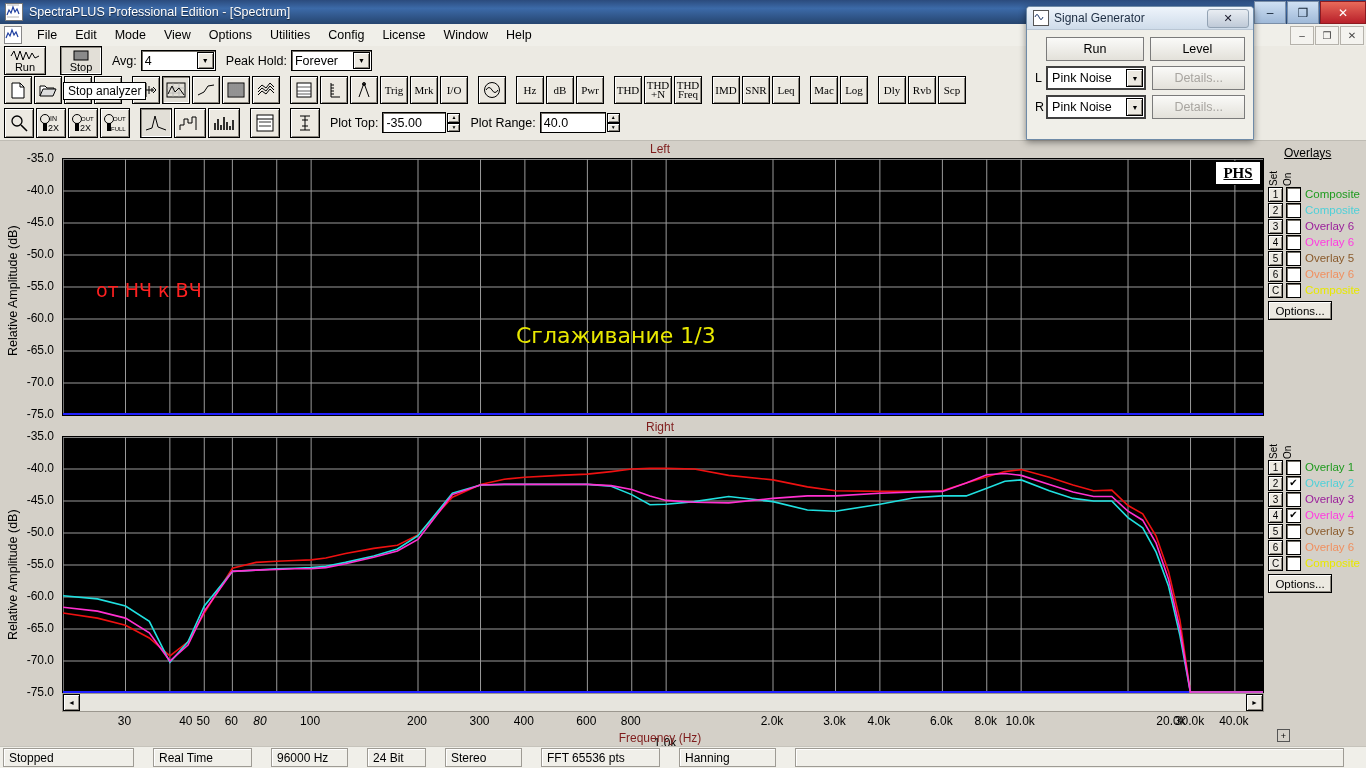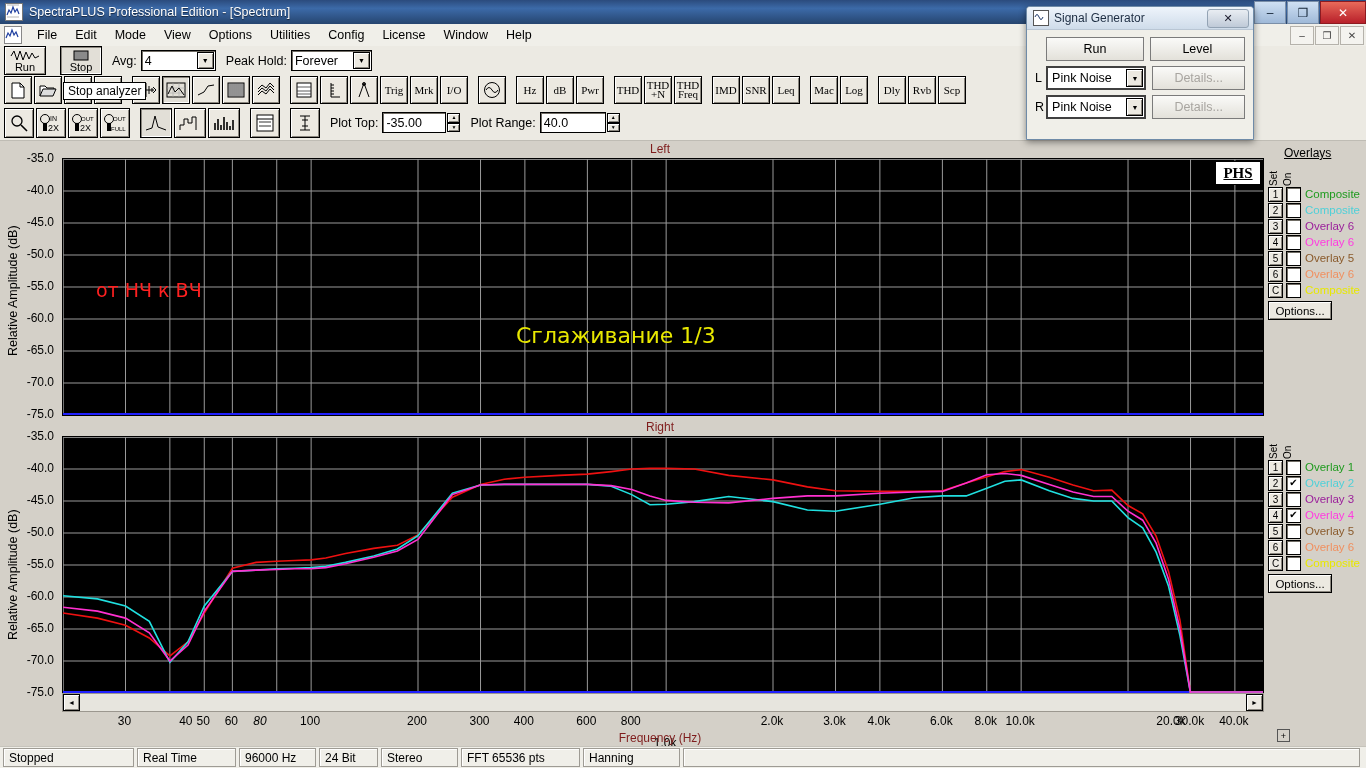--- a/index.html
+++ b/index.html
@@ -125,21 +125,21 @@
   
   .hscroll{position:absolute;height:17px;background:#e7e5de;border:1px solid #9b978f;display:flex;align-items:center}
   .sb-arrow{width:15px;height:15px;background:#ece9e1;border:1px solid #000;
      box-shadow:inset 1px 1px 0 #fff, inset -1px -1px 0 #8a867e;
      display:flex;align-items:center;justify-content:center;font-size:7px}
 
   
   .statusbar{position:absolute;left:0;bottom:0;width:1366px;height:22px;background:#f0efe9;
      border-top:1px solid #c6c3bb;display:flex;align-items:center;padding:0 3px;box-sizing:border-box}
   .stat{height:17px;border:1px solid #9e9b94;box-shadow:inset 1px 1px 0 #fff;
-     display:flex;align-items:center;padding-left:5px;font-size:12px;margin-right:3px;background:#f0efe9}
+     display:flex;align-items:center;padding-left:5px;font-size:12px;margin-right:19px;background:#f0efe9}
 </style>
 </head>
 <body>
 
 <div id="app">
 
   <div class="titlebar">
     <div class="tb-icon">
       <svg width="14" height="14" viewBox="0 0 14 14">
         <rect x="0" y="0" width="14" height="14" fill="#fff"></rect>

